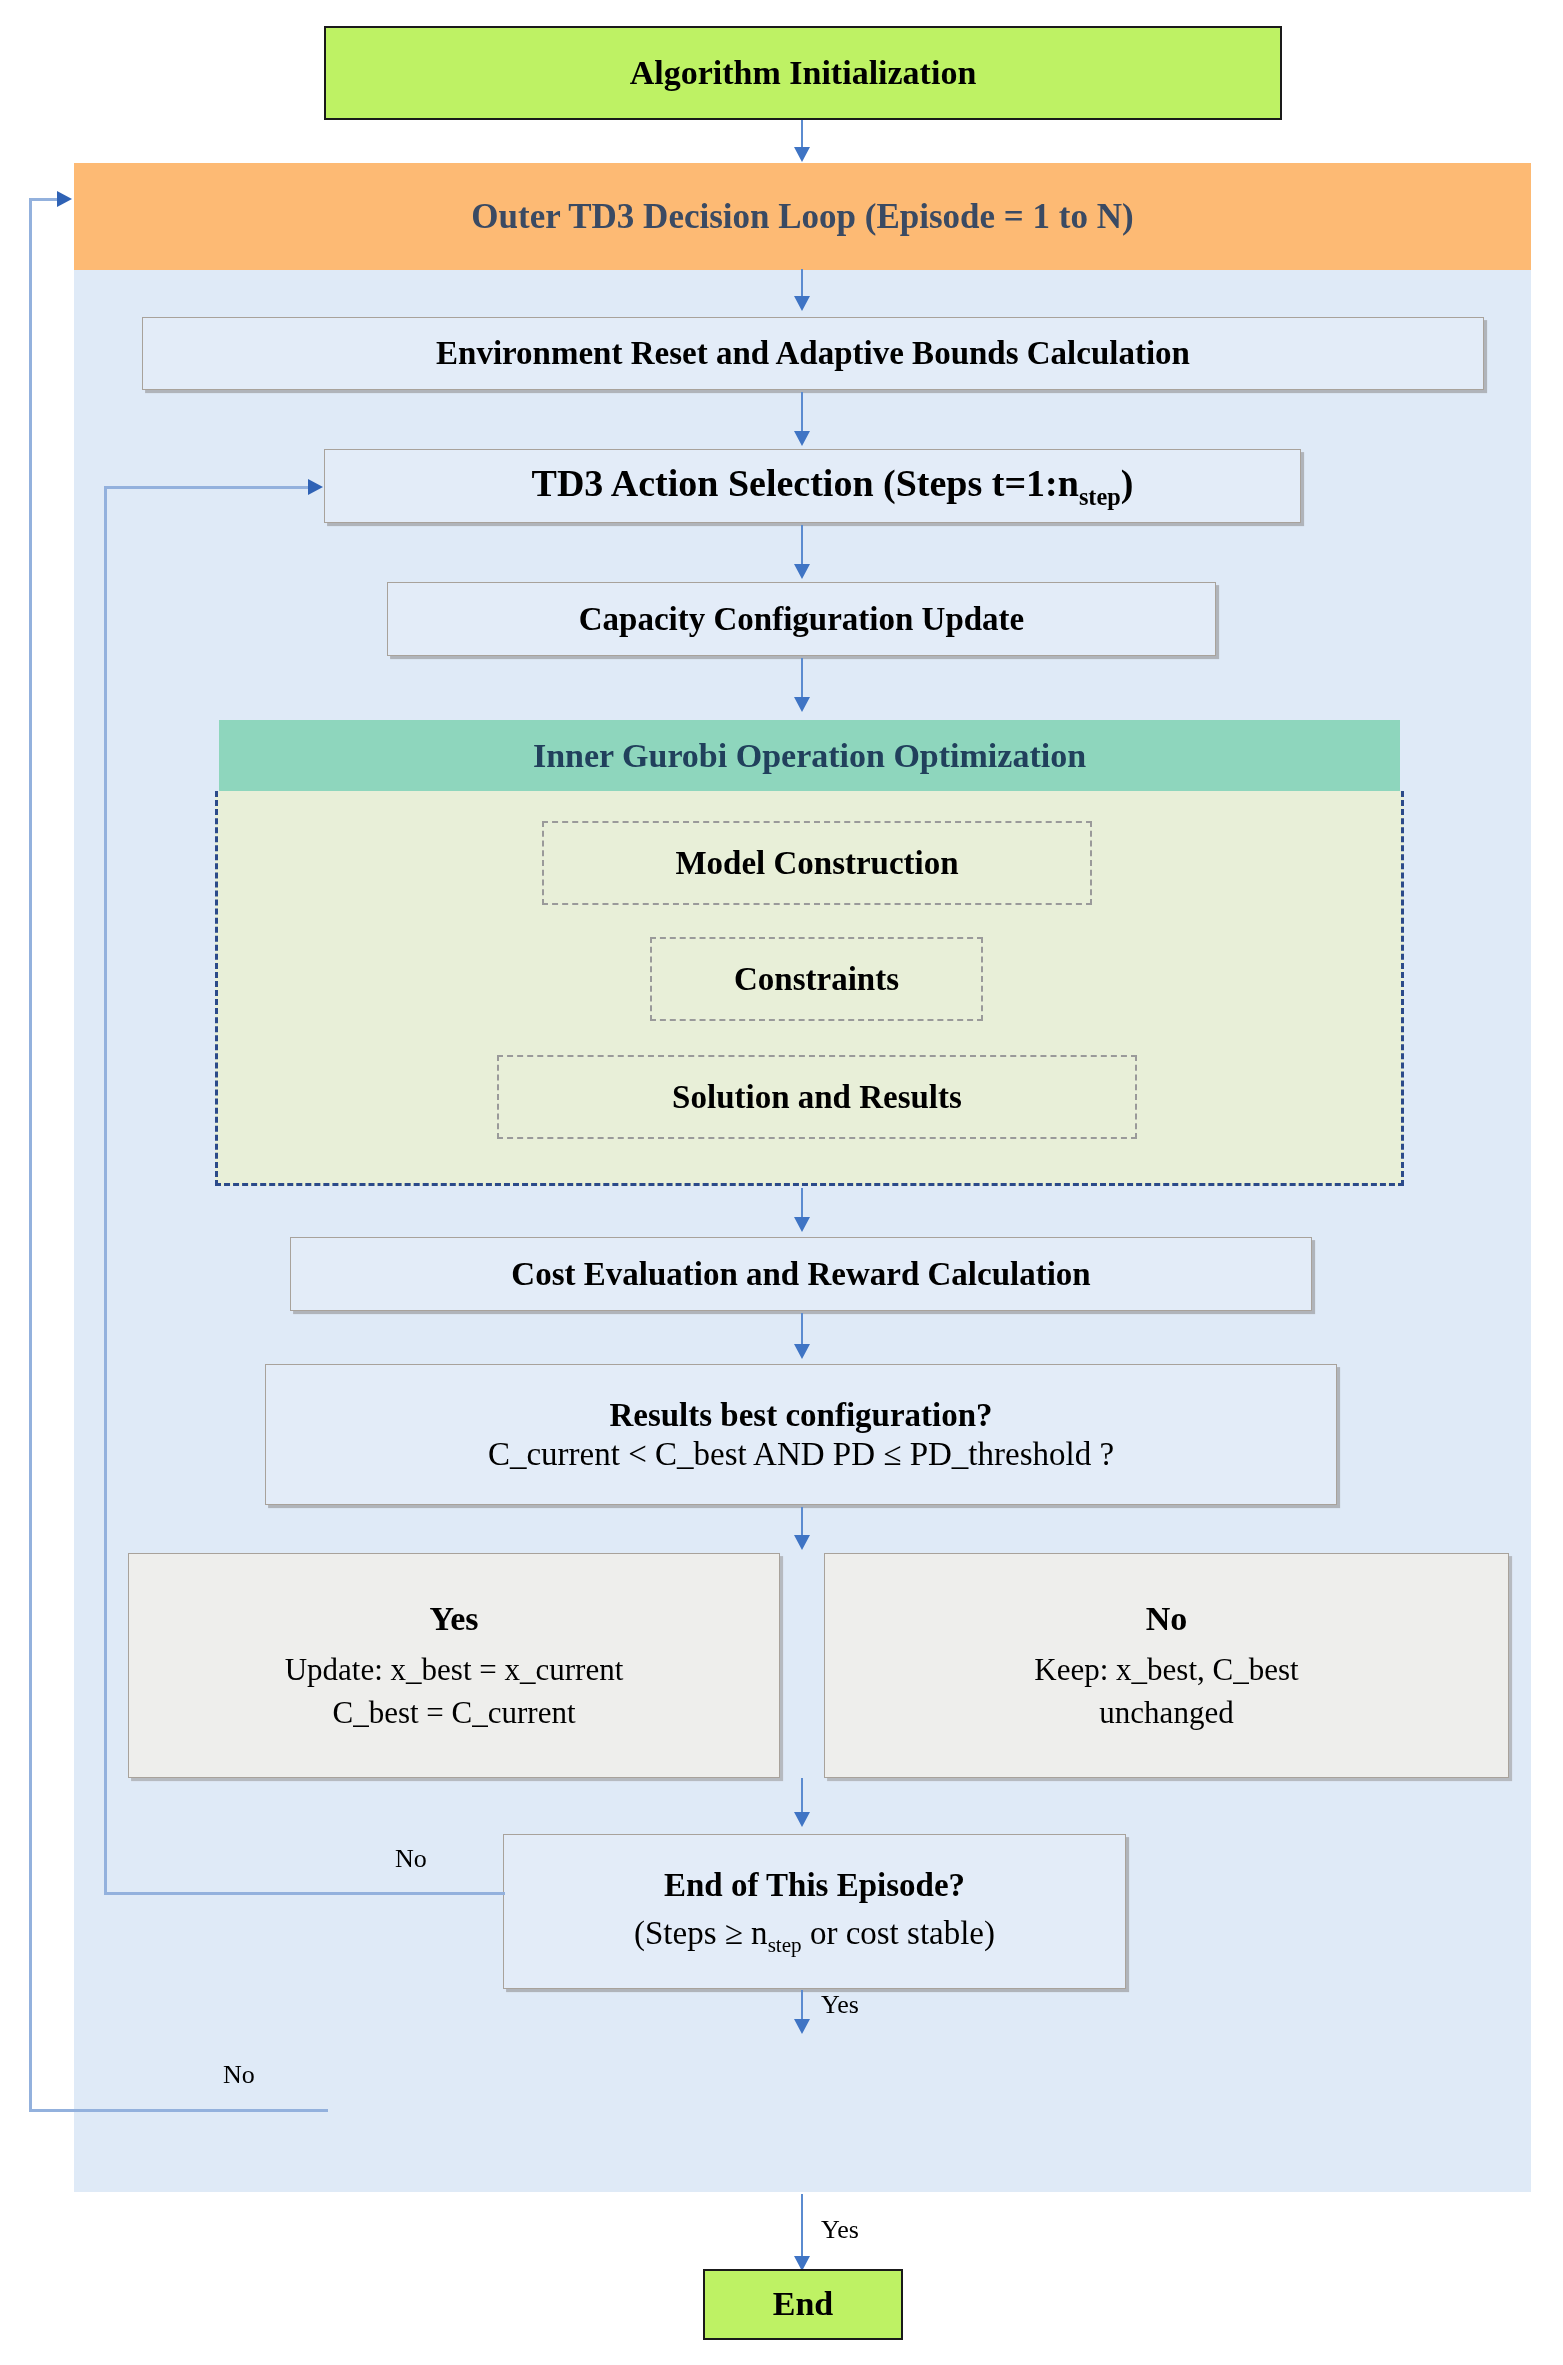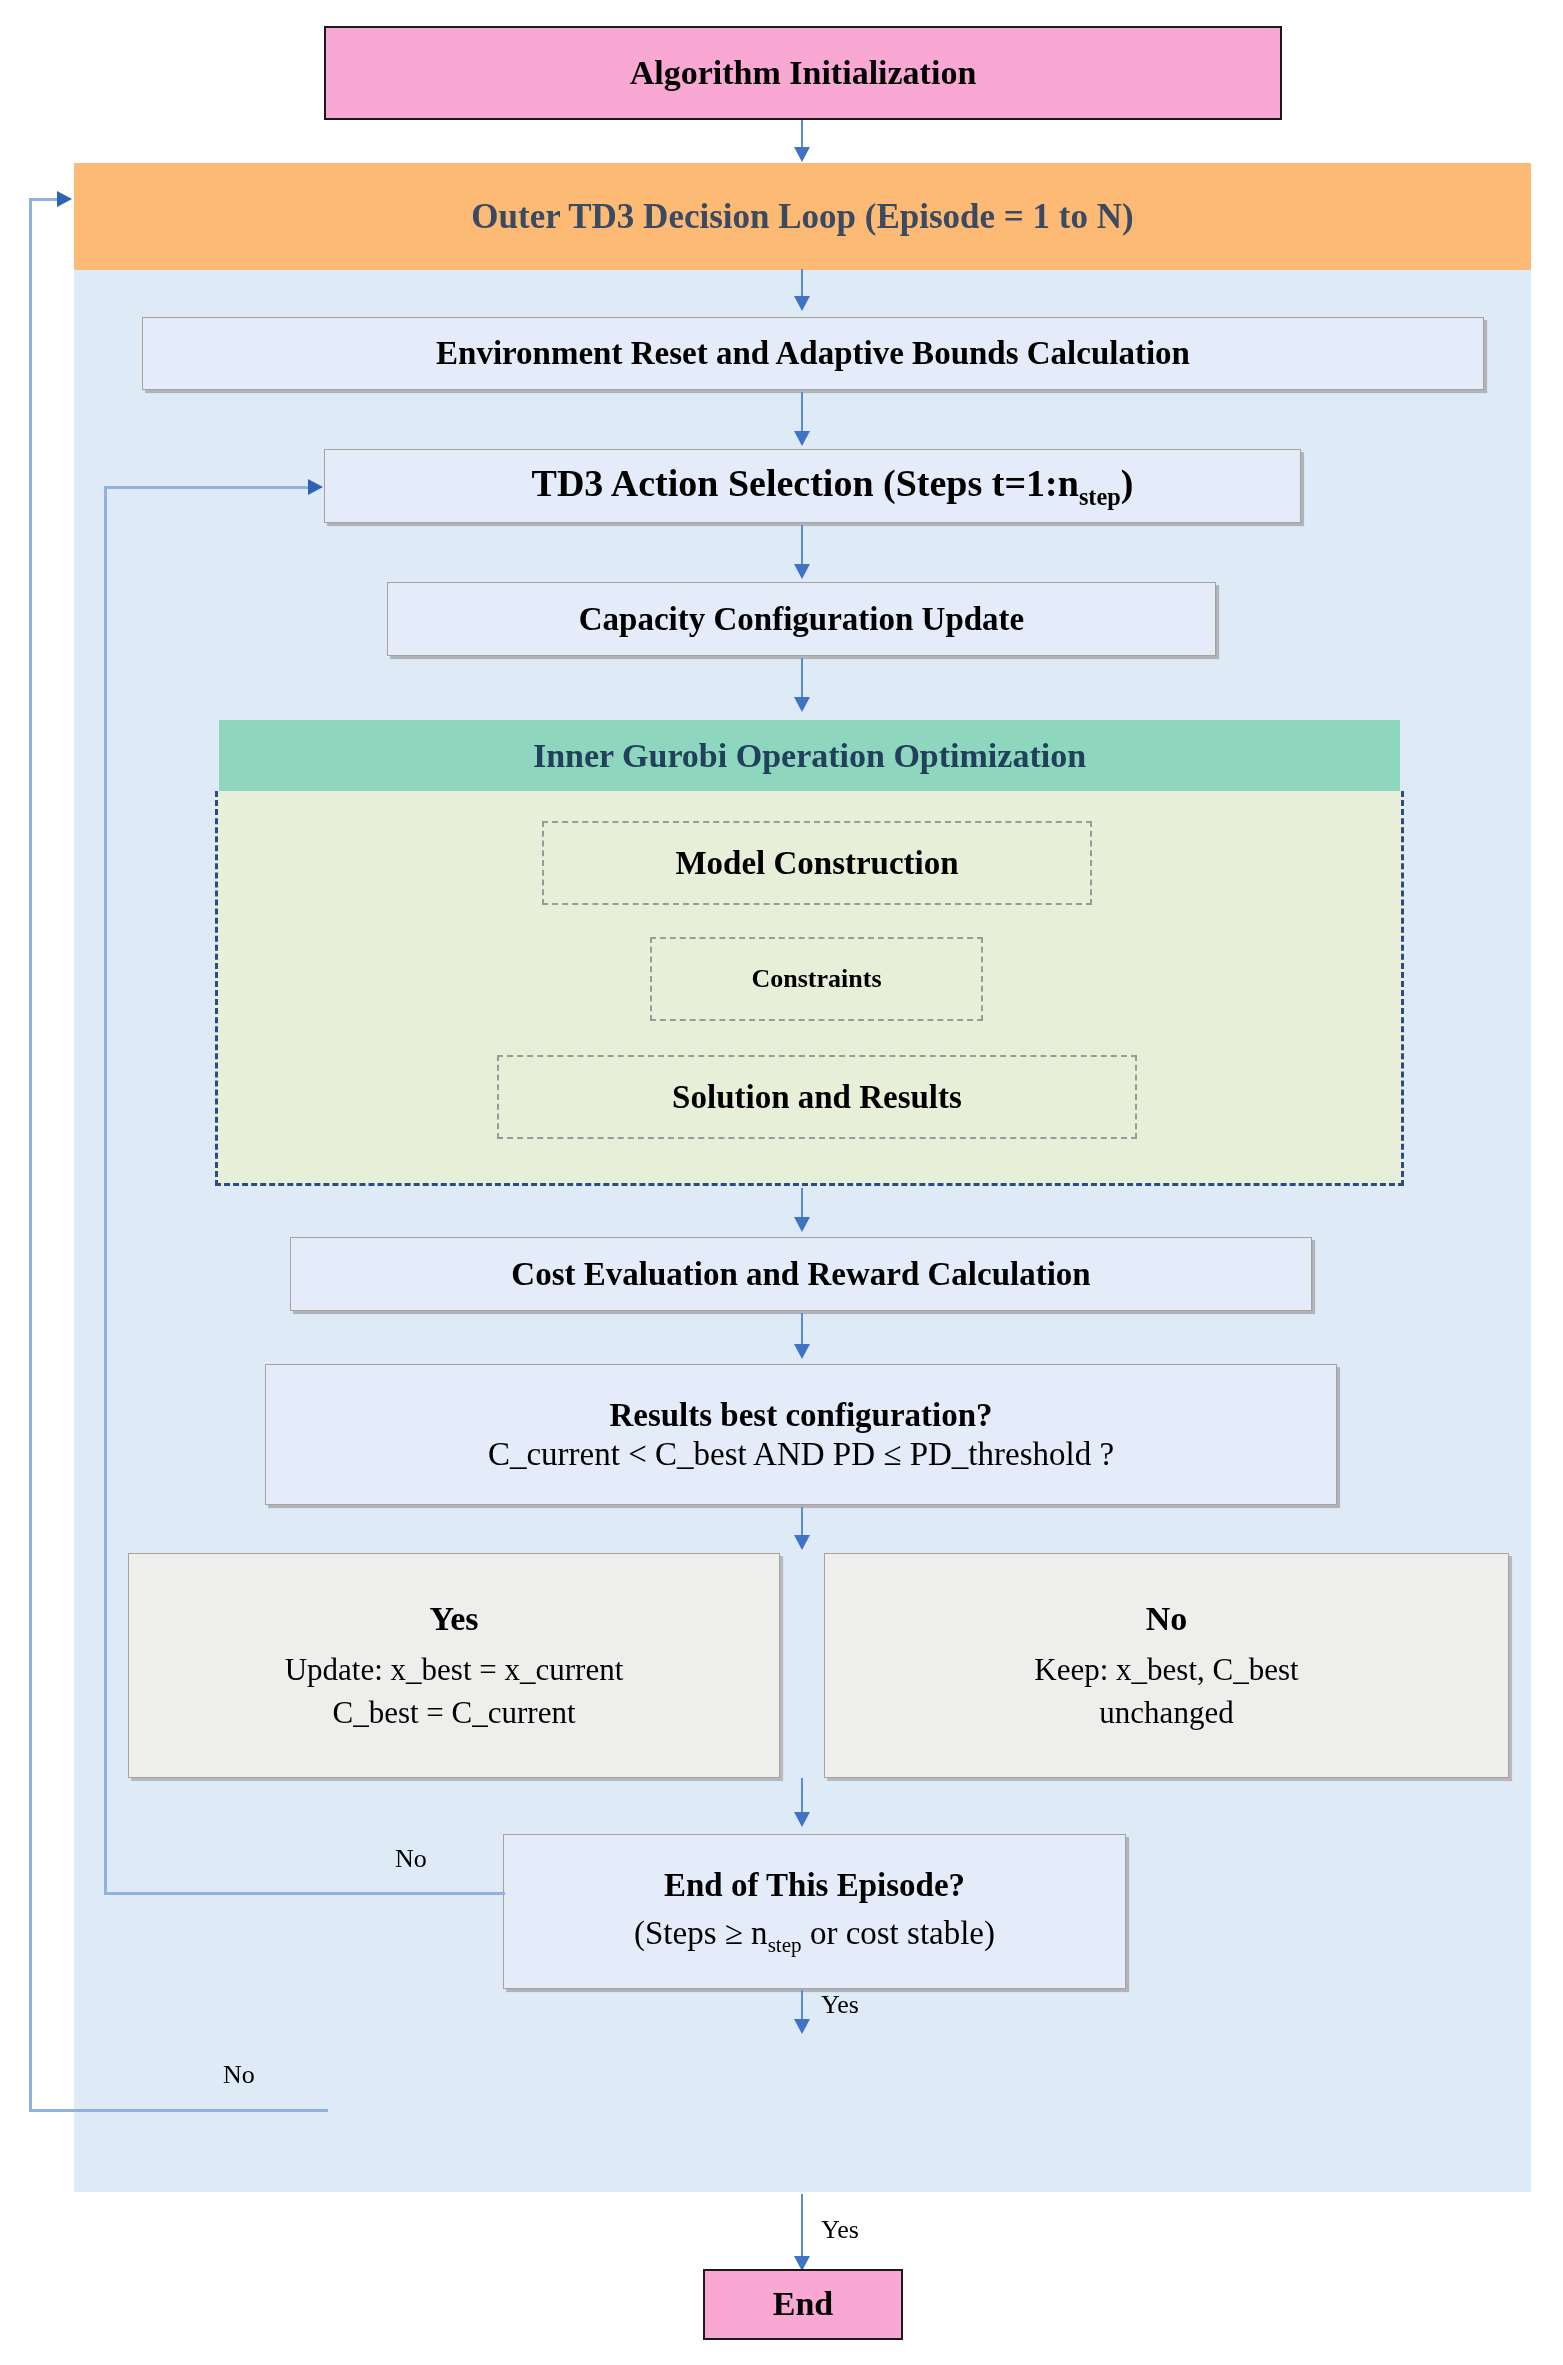--- a/index.html
+++ b/index.html
@@ -25,21 +25,21 @@
     display: flex;
     flex-direction: column;
     align-items: center;
     justify-content: center;
     text-align: center;
     line-height: 1.18;
   }
 
   
   .term {
-    background: #f9a8d4;
+    background: #bef264;
     border: 2.3px solid #1a1a1a;
     font-weight: bold;
     color: #000000;
   }
 
   
   .proc {
     background: #e3ecf8;
     border: 1.5px solid #a8a29b;
     box-shadow: 3.1px 3.1px 0 rgba(120,115,110,0.45);
@@ -174,21 +174,21 @@
   <div class="abs" id="gurobi-header" style="left:219px; top:720px; width:1181px; height:71px; font-size:34px;">
     <span>Inner Gurobi Operation Optimization</span>
   </div>
 
   <div class="abs" id="gurobi-body" style="left:215px; top:791px; width:1189px; height:395px;"></div>
 
   <div class="abs sub-dashed" style="left:542px; top:821px; width:550px; height:84px; font-size:33px;">
     <span>Model Construction</span>
   </div>
 
-  <div class="abs sub-dashed" style="left:650px; top:937px; width:333px; height:84px; font-size:26px;">
+  <div class="abs sub-dashed" style="left:650px; top:937px; width:333px; height:84px; font-size:33px;">
     <span>Constraints</span>
   </div>
 
   <div class="abs sub-dashed" style="left:497px; top:1055px; width:640px; height:84px; font-size:33px;">
     <span>Solution and Results</span>
   </div>
 
   <div class="abs vline" style="left:801px; top:1188px; width:2.3px; height:33px;"></div>
   <div class="abs arrowdown" style="left:794px; top:1217px;"></div>
 

